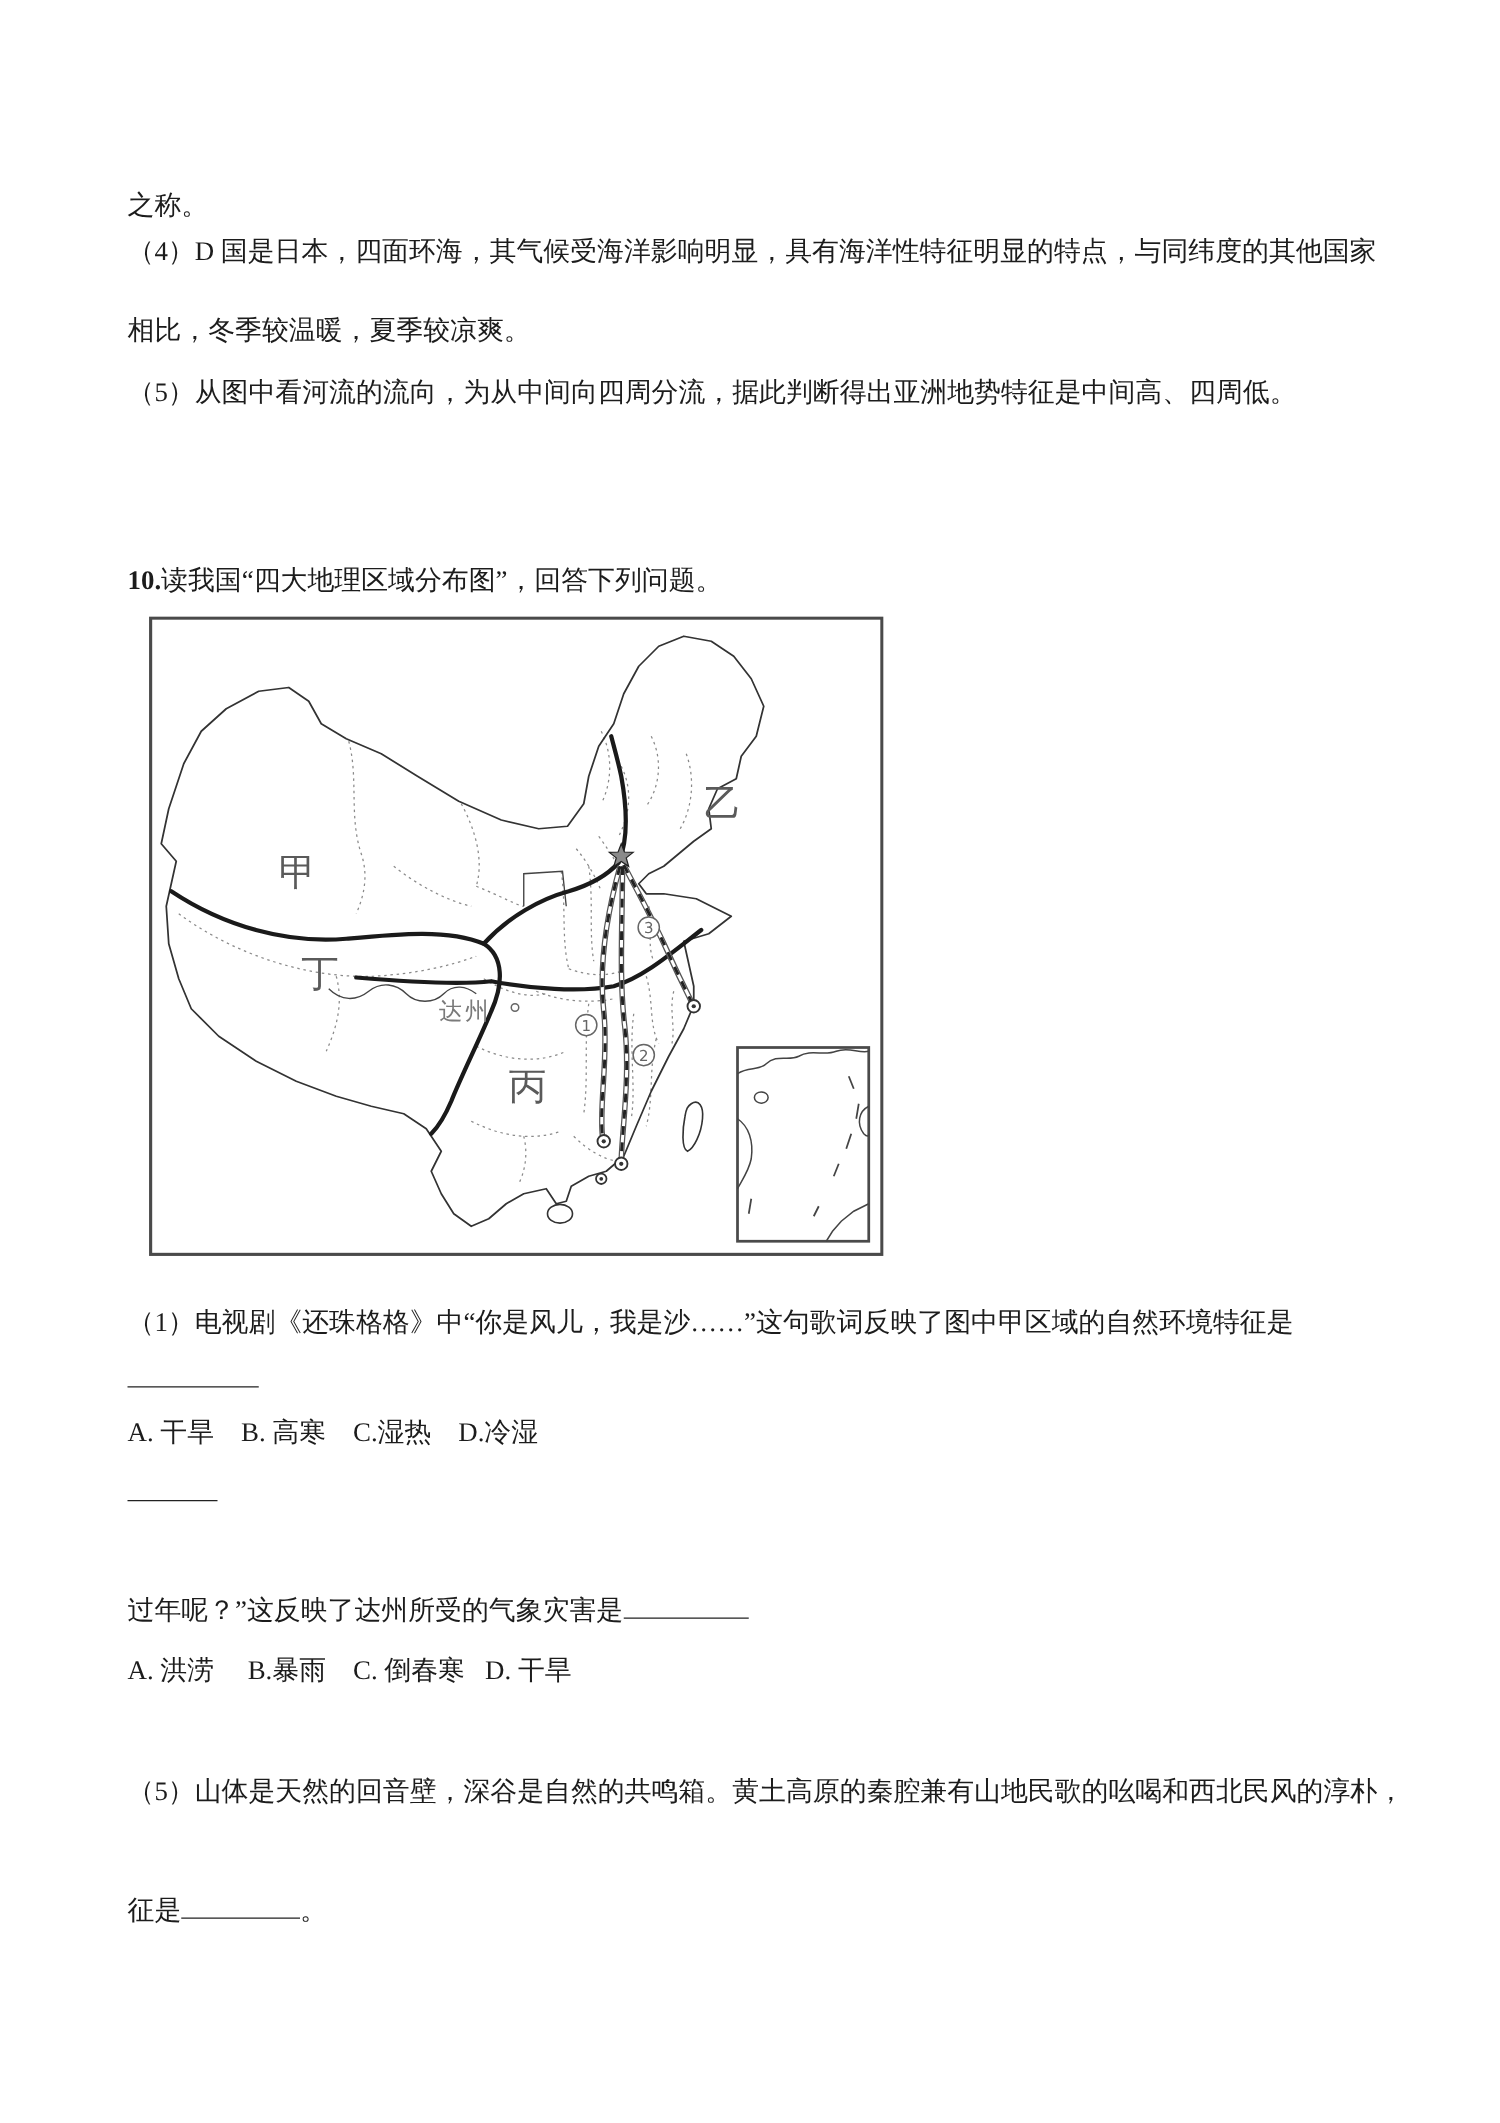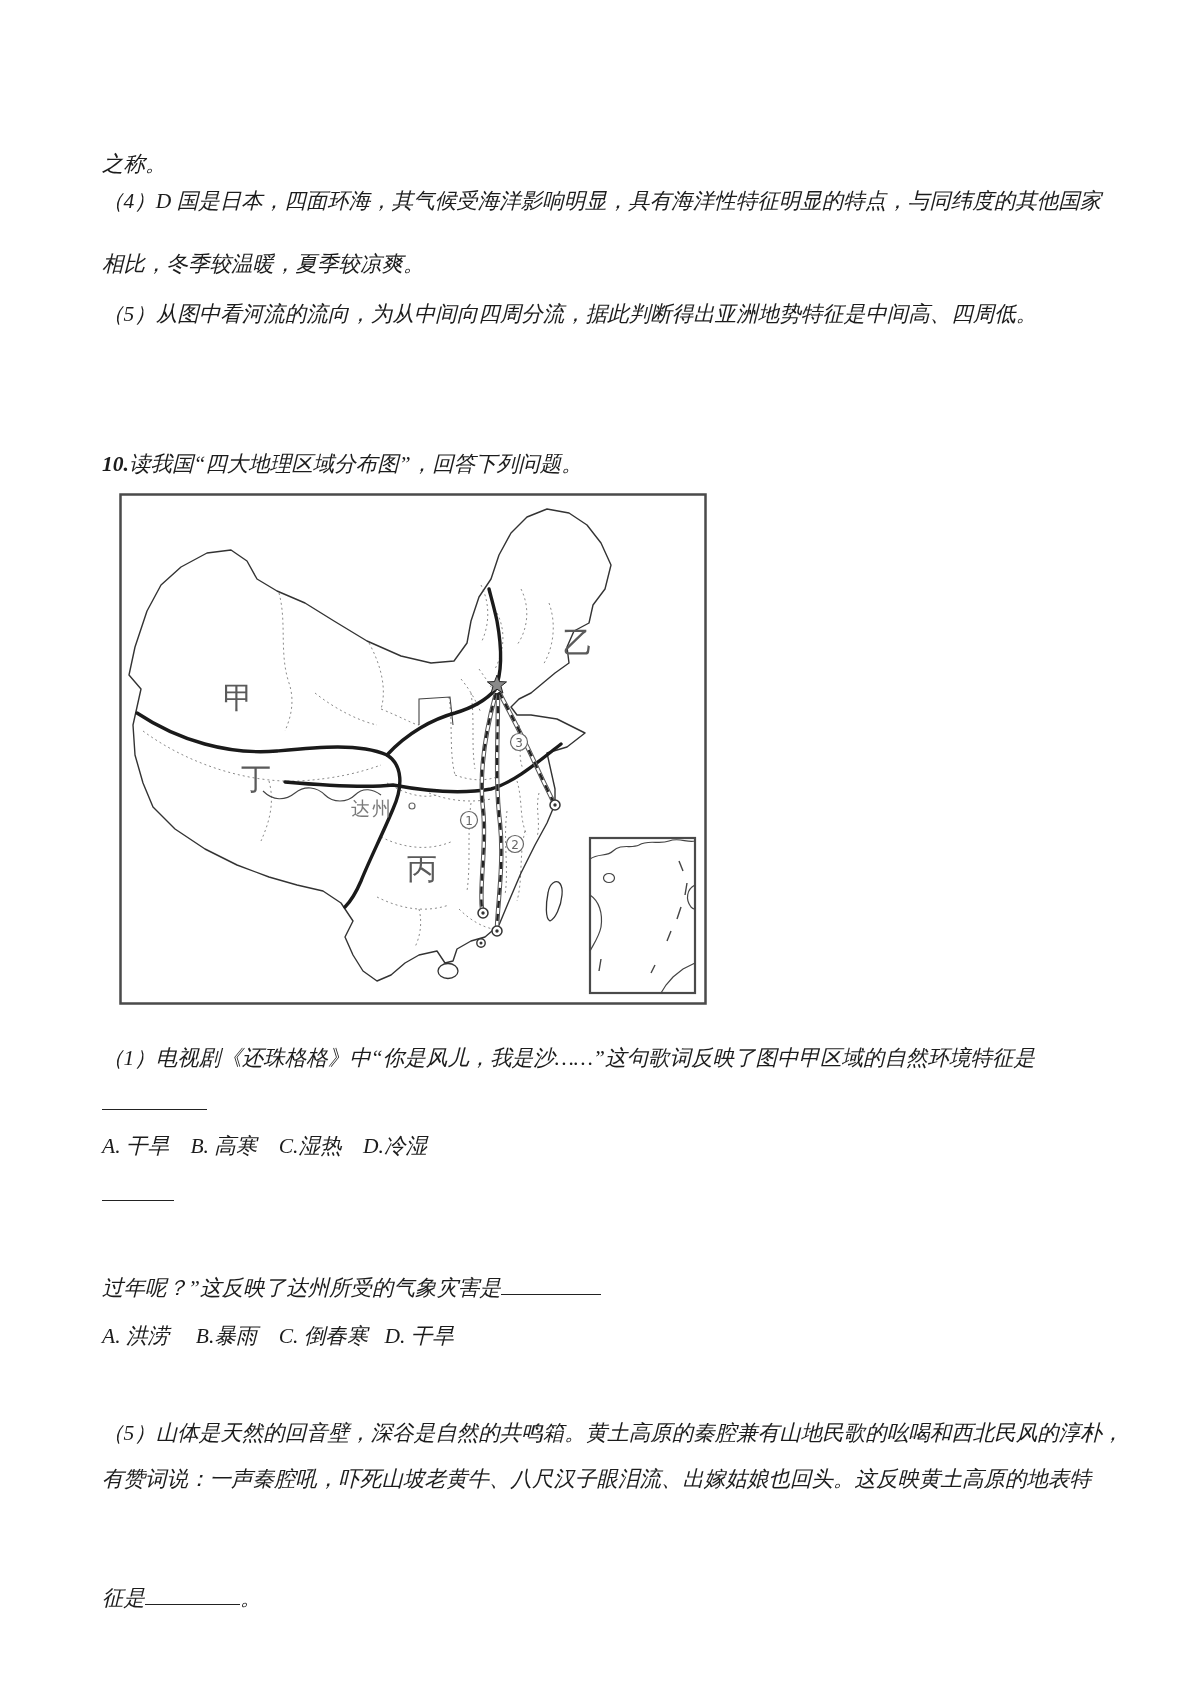--- a/index.html
+++ b/index.html
@@ -1,18 +1,18 @@
 <!DOCTYPE html>
 <html><head>
 <meta charset="utf-8">
 <style>
   html,body{margin:0;padding:0;background:#ffffff;}
   .page{position:relative;width:1200px;height:1698px;background:#ffffff;overflow:hidden;
         font-family:"Liberation Serif","DejaVu Serif",serif;color:#1c1c1c;}
-  .ln{position:absolute;left:102px;font-size:21.5px;line-height:26px;white-space:pre;color:#1c1c1c;font-style:italic;}
+  .ln{position:absolute;left:102px;font-size:21.5px;line-height:26px;white-space:pre;color:#1c1c1c;}
   .ln b{font-weight:bold;}
   .blank{display:inline-block;border-bottom:1.8px solid #222;height:17px;vertical-align:baseline;}
   .mapbox{position:absolute;left:119px;top:493px;width:588px;height:512px;}
   svg text{font-family:"Liberation Serif","DejaVu Serif",serif;}
   .rlabel{fill:#5a5a5a;font-size:30px;}
   .citylabel{fill:#7a7a7a;font-size:19px;letter-spacing:2px;}
   .digit{fill:#666;font-size:12px;font-family:"DejaVu Sans","Liberation Sans",sans-serif;}
 </style>
 </head>
 <body>
@@ -145,16 +145,15 @@
   <div class="ln" style="top:1090px"><span class="blank" style="width:105px"></span></div>
   <div class="ln" style="top:1133px">A. 干旱    B. 高寒    C.湿热    D.冷湿</div>
 
   <div class="ln" style="top:1181px"><span class="blank" style="width:72px"></span></div>
 
   <div class="ln" style="top:1323px">A. 洪涝     B.暴雨    C. 倒春寒   D. 干旱</div>
   <div class="ln" style="top:1275px"><span>过年呢？”这反映了达州所受的气象灾害是</span><span class="blank" style="width:100px"></span></div>
 
 
   <div class="ln" style="top:1420px">（5）山体是天然的回音壁，深谷是自然的共鸣箱。黄土高原的秦腔兼有山地民歌的吆喝和西北民风的淳朴，</div>
-  <div class="ln" style="top:1466px">有赞词说：一声秦腔吼，吓死山坡老黄牛、八尺汉子眼泪流、出嫁姑娘也回头。这反映黄土高原的地表特</div>
-  <div class="ln" style="top:1585px"><span>征是</span><span class="blank" style="width:95px"></span><span>。</span></div>
+  <div class="ln" style="top:1515px"><span>征是</span><span class="blank" style="width:95px"></span><span>。</span></div>
 
 </div>
 
 </body></html>

